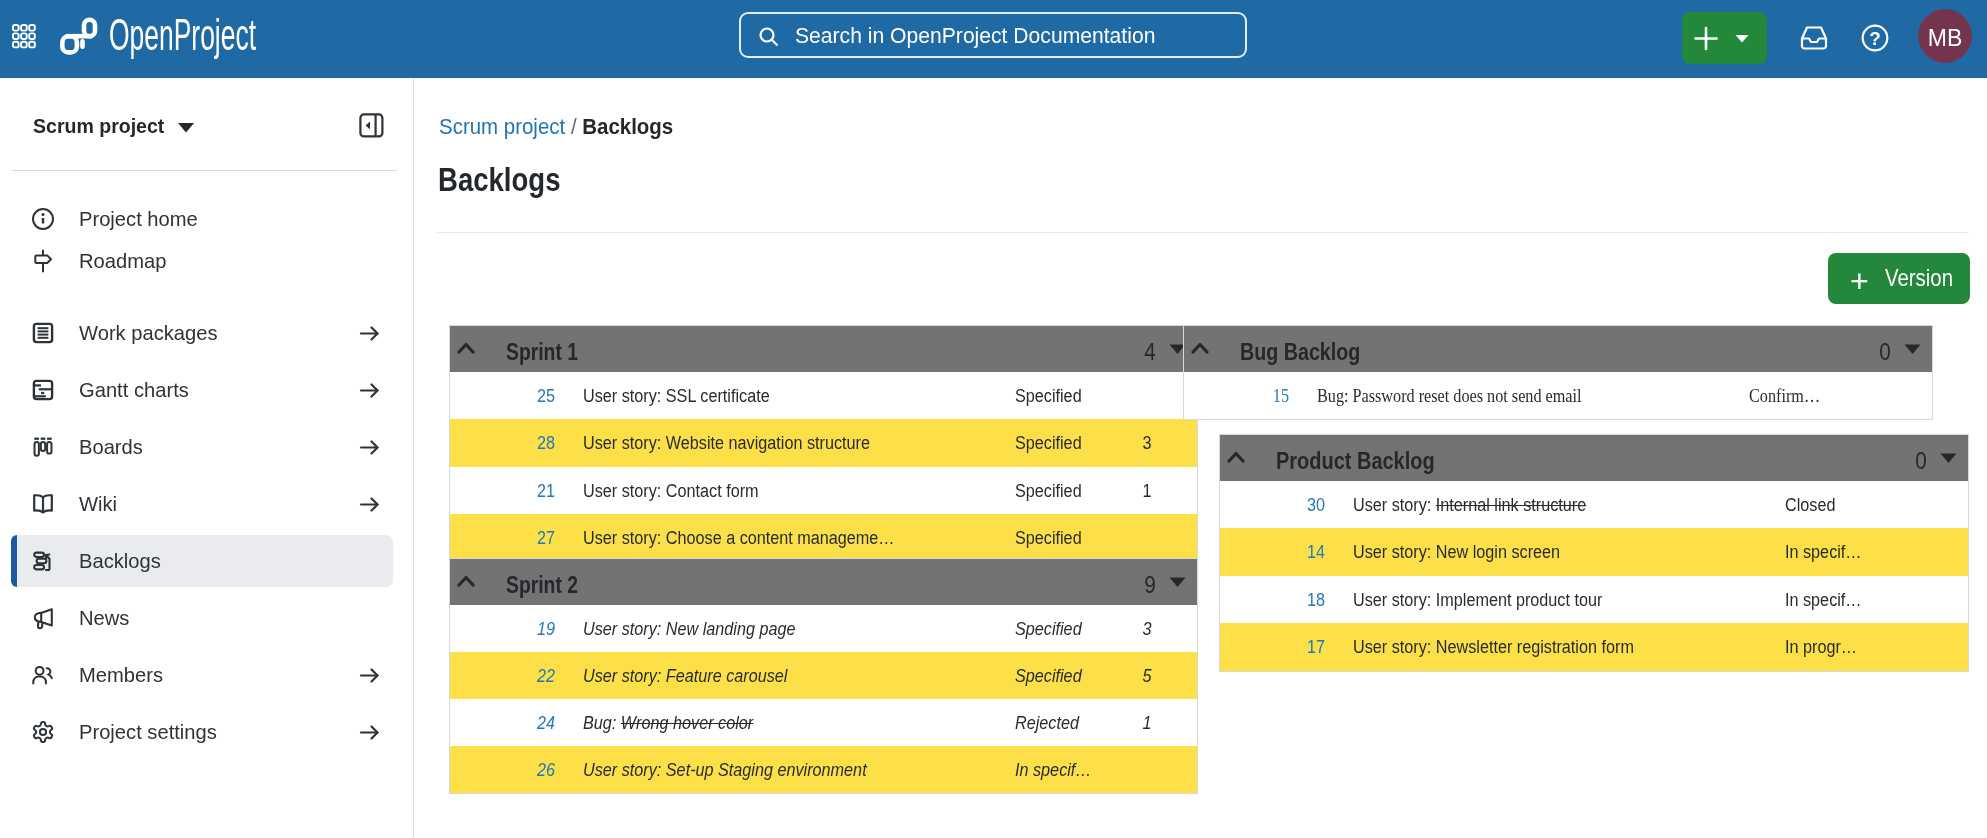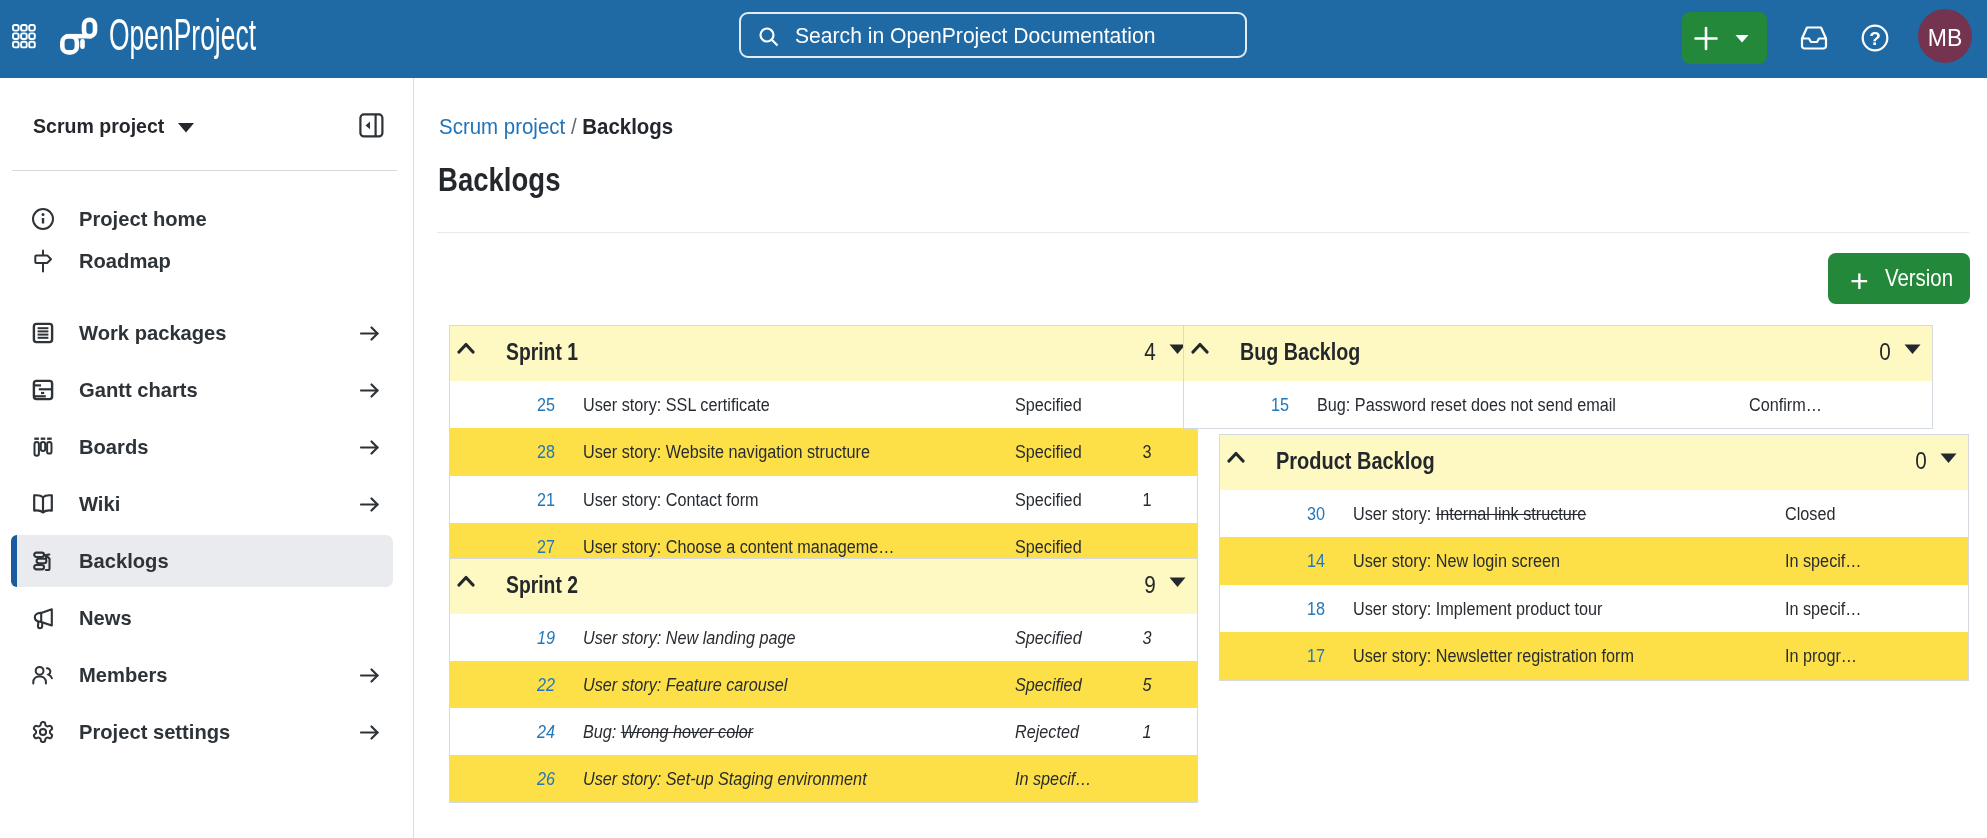--- a/index.html
+++ b/index.html
@@ -21,62 +21,62 @@
 #avatar { position:absolute; left:1918px; top:9px; width:54px; height:54px; border-radius:50%;
   background:#74344f; color:#fff; font-size:23px; text-align:center; line-height:58px; }
 
 
 #sidebar { position:absolute; left:0; top:77px; width:414px; height:761px; background:#fff;
   border-right:1px solid #d8dde2; }
 #projname { position:absolute; left:33px; top:33px; font-size:21px; font-weight:bold; color:#24282d; line-height:31px; transform:scaleX(0.93); transform-origin:0 50%; }
 #projcaret { position:absolute; left:178px; top:46px; }
 #collapseicon { position:absolute; left:359px; top:36px; }
 #sidesep { position:absolute; left:12px; top:93px; width:385px; height:1px; background:#d9d9d9; }
-.mitem { position:absolute; left:11px; width:382px; height:52px;font-weight:bold; }
+.mitem { position:absolute; left:11px; width:382px; height:52px; }
 .mitem .micon { position:absolute; left:20px; top:14px; }
 .mitem .mlabel { position:absolute; left:68px; top:0; line-height:52px; font-size:21px; color:#2e3338; transform:scaleX(0.96); transform-origin:0 50%; }
 .mitem .marrow { position:absolute; left:347px; top:15px; }
 #m-backlogs { background:#e9ebee; border-radius:7px; }
 #m-backlogs .selbar { position:absolute; left:0; top:0; width:6px; height:52px; background:#1b5a9e;
   border-radius:7px 0 0 7px; }
 
 
 #crumb { position:absolute; left:439px; top:114px; font-size:22px; color:#62686f; transform:scaleX(0.93); transform-origin:0 50%; }
 #crumb a.plink { color:#2174b8; text-decoration:none; }
 #crumb b { color:#24282d; }
 #title { position:absolute; left:438px; top:160px; font-size:34px; font-weight:bold; color:#24282d; transform:scaleX(0.81); transform-origin:0 50%; }
 #mainsep { position:absolute; left:437px; top:232px; width:1532px; height:1px; background:#e7e9eb; }
 #verbtn { position:absolute; left:1828px; top:253px; width:142px; height:51px; background:#238839;
   border-radius:8px; color:#fff; }
 #verbtn .vplus { position:absolute; left:22px; top:10px; font-size:32px; font-weight:400; }
 #verbtn .vtxt { position:absolute; left:57px; top:0; line-height:50px; font-size:24px; transform:scaleX(0.85); transform-origin:0 50%; }
 
 
 .tbl { position:absolute; width:749px; background:#fff; border:1px solid #d5dae0; }
-.thead { position:relative; height:55px; background:#fef9c3; }
+.thead { position:relative; height:46px; background:#737373; }
 .thead .chev { position:absolute; left:7px; top:15px; }
 .thead .tname { position:absolute; left:56px; top:4px; line-height:45px; font-size:23px; font-weight:bold; color:#24282c; transform:scaleX(0.88); transform-origin:0 50%; }
 .thead .cnt { position:absolute; right:41px; top:4px; line-height:45px; font-size:23px; color:#24282c; transform:scaleX(0.9); transform-origin:100% 50%; }
 .thead .dcaret { position:absolute; right:11px; top:18px; }
 .trow { position:relative; height:47.4px; font-size:18px; }
 .trow.alt { background:#fde047; }
 .rid { position:absolute; left:0; top:1px; width:105px; text-align:right; color:#2478b8; line-height:47.4px; transform:scaleX(0.9); transform-origin:100% 50%; }
 .rsub { position:absolute; left:133px; top:1px; width:455px; line-height:47.4px; white-space:nowrap;
   overflow:hidden; color:#282c31; transform:scaleX(0.9); transform-origin:0 50%; }
 .rst { position:absolute; left:565px; top:1px; width:150px; line-height:47.4px; white-space:nowrap;
   overflow:hidden; color:#282c31; transform:scaleX(0.9); transform-origin:0 50%; }
 .rpt { position:absolute; left:672px; top:1px; width:50px; text-align:center; line-height:47.4px; color:#282c31; transform:scaleX(0.9); }
 #t-s1 { left:449px; top:325px; }
 #t-s1 .tname, #t-s2 .tname { transform:scaleX(0.84); }
 #t-bug .tname { transform:scaleX(0.856); }
 #t-prod .tname { transform:scaleX(0.868); }
 #t-s2 { left:449px; top:558px; }
 #t-s2 .trow { height:47.1px;font-style:italic; }
 #t-s2 .trow span { line-height:47.1px; }
-#t-bug .trow { height:46.5px; }
+#t-bug .trow { height:46.5px;font-family:Liberation Serif, serif; }
 #t-bug .trow span { line-height:46.5px; }
 #t-bug { left:1183px; top:325px; width:750px; }
 #t-prod { left:1219px; top:434px; width:750px; }
 </style>
 </head>
 <body>
 <div id="page">
 
 <div id="topbar">
   <svg id="gridicon" width="24" height="25" viewBox="0 0 24 25">

